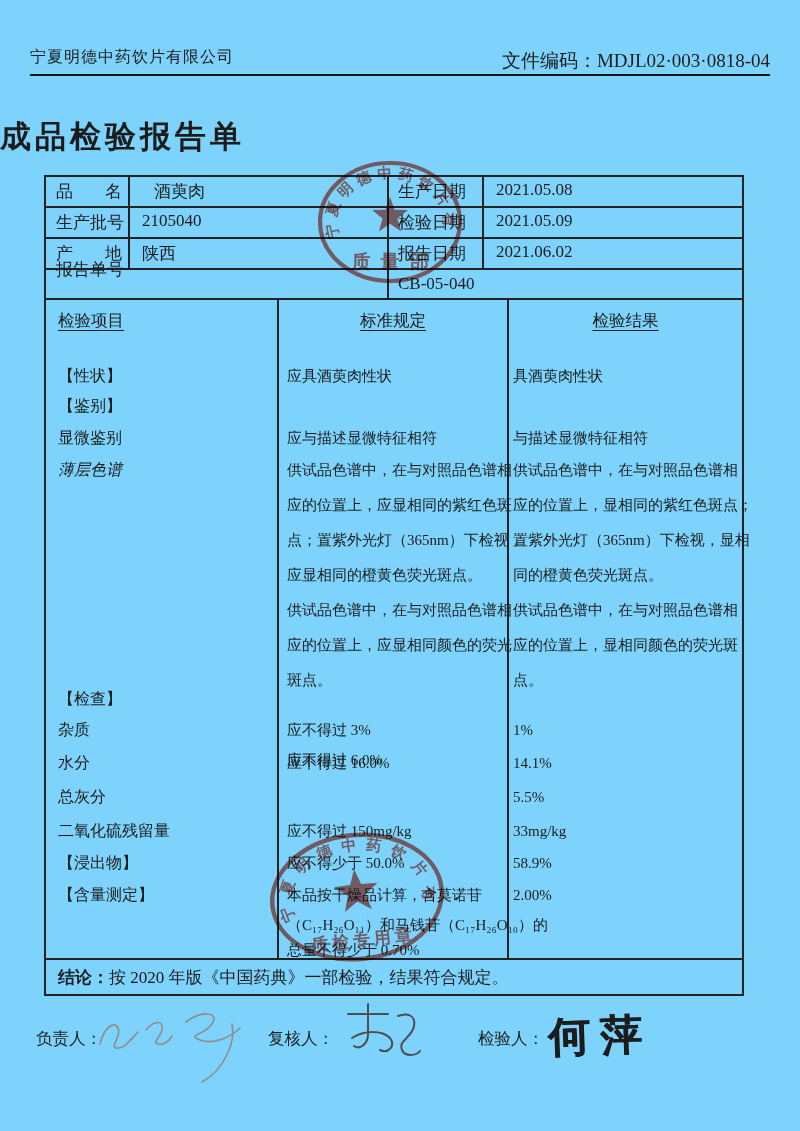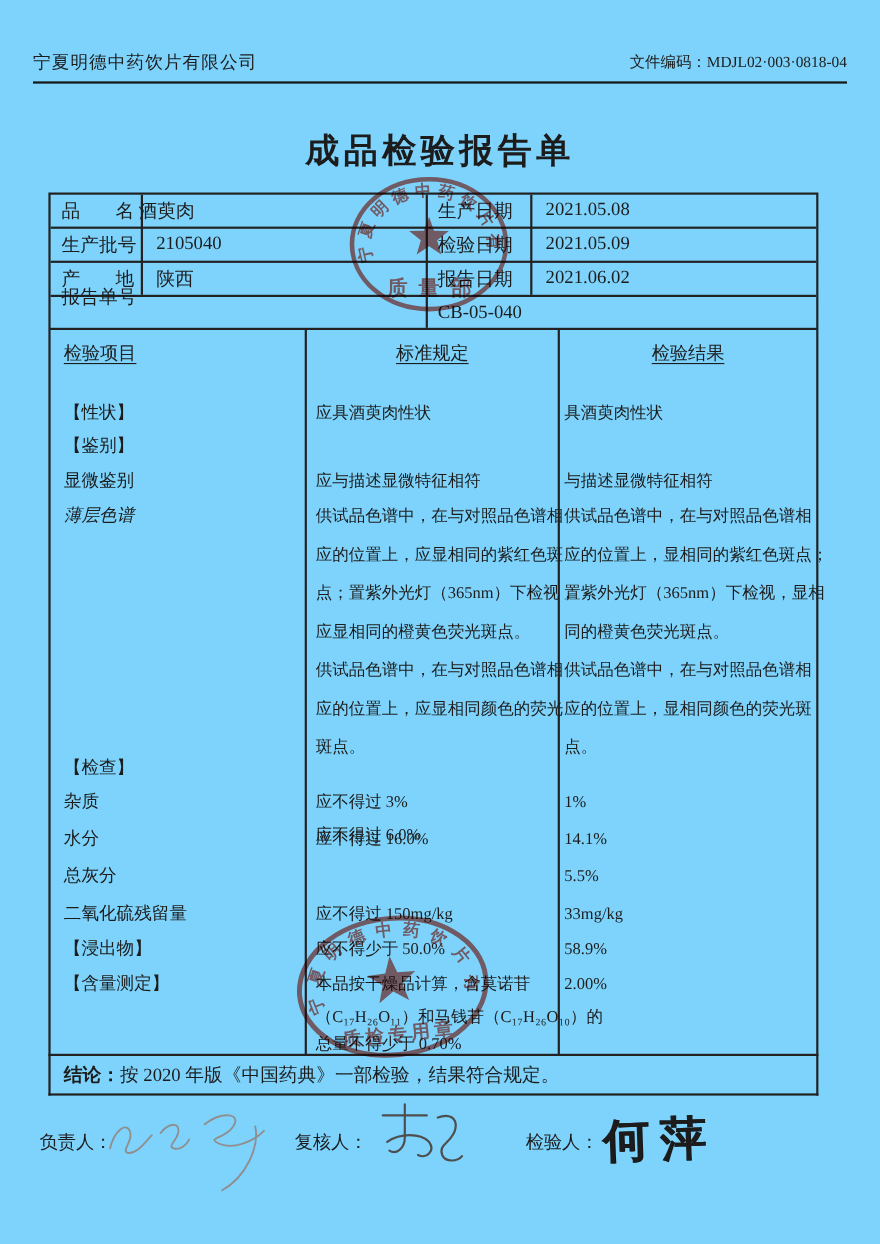--- a/index.html
+++ b/index.html
@@ -1,24 +1,24 @@
 <!DOCTYPE html>
 <html><head>
 <meta charset="utf-8">
 <style>
   html,body{margin:0;padding:0;background:#e9e9e9;}
   #page{position:relative;width:800px;height:1131px;background:#7dd3fc;margin:0 auto;
         font-family:"Liberation Serif","DejaVu Serif",serif;color:#1c1c1c;overflow:hidden;}
   .abs{position:absolute;}
   
   .company{left:30px;top:47px;font-size:16px;letter-spacing:1px;}
-  .doccode{right:30px;top:48px;font-size:14px;}
+  .doccode{right:30px;top:48px;font-size:19px;}
   .hrule{left:30px;top:74px;width:740px;height:2px;background:#151515;}
   
-  .title{left:0;top:116px;width:800px;text-align:center;font-size:31px;font-weight:bold;letter-spacing:4px;}
+  .title{left:0;top:116px;width:800px;font-size:31px;font-weight:bold;letter-spacing:4px;}
   
   .box{border:2px solid #222;box-sizing:border-box;}
   .info-box{left:44px;top:175px;width:700px;height:125px;}
   .main-box{left:44px;top:300px;width:700px;height:660px;border-top:none;}
   .concl-box{left:44px;top:960px;width:700px;height:36px;border-top:none;}
   .vline{position:absolute;width:2px;background:#222;}
   .hline{position:absolute;height:2px;background:#222;}
   
   .cell{position:absolute;font-size:17px;white-space:nowrap;}
   .jlabel{width:66px;text-align:justify;text-align-last:justify;}
@@ -52,21 +52,21 @@
 
   <div class="abs box info-box"></div>
   <div class="vline" style="left:128px;top:177px;height:91px;"></div>
   <div class="vline" style="left:387px;top:177px;height:121px;"></div>
   <div class="vline" style="left:482px;top:177px;height:91px;"></div>
   <div class="hline" style="left:46px;top:206px;width:696px;"></div>
   <div class="hline" style="left:46px;top:237px;width:696px;"></div>
   <div class="hline" style="left:46px;top:268px;width:696px;"></div>
 
   <div class="cell jlabel" style="left:56px;top:180px;">品　名</div>
-  <div class="cell" style="left:126px;top:180px;font-family:Liberation Serif, serif;">酒萸肉</div>
+  <div class="cell" style="left:154px;top:180px;font-family:Liberation Serif, serif;">酒萸肉</div>
   <div class="cell" style="left:398px;top:180px;">生产日期</div>
   <div class="cell" style="left:496px;top:180px;">2021.05.08</div>
 
   <div class="cell jlabel" style="left:56px;top:211px;">生产批号</div>
   <div class="cell" style="left:142px;top:211px;">2105040</div>
   <div class="cell" style="left:398px;top:211px;">检验日期</div>
   <div class="cell" style="left:496px;top:211px;">2021.05.09</div>
 
   <div class="cell jlabel" style="left:56px;top:242px;">产　地</div>
   <div class="cell" style="left:142px;top:242px;">陕西</div>

